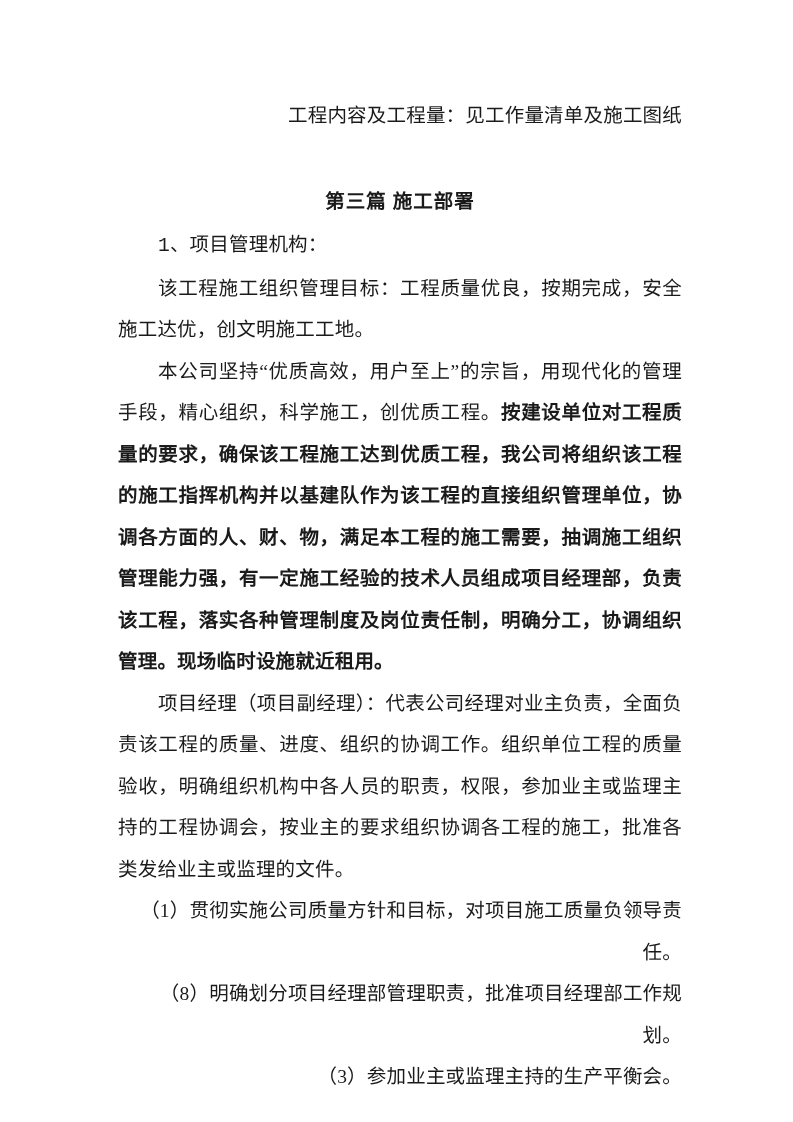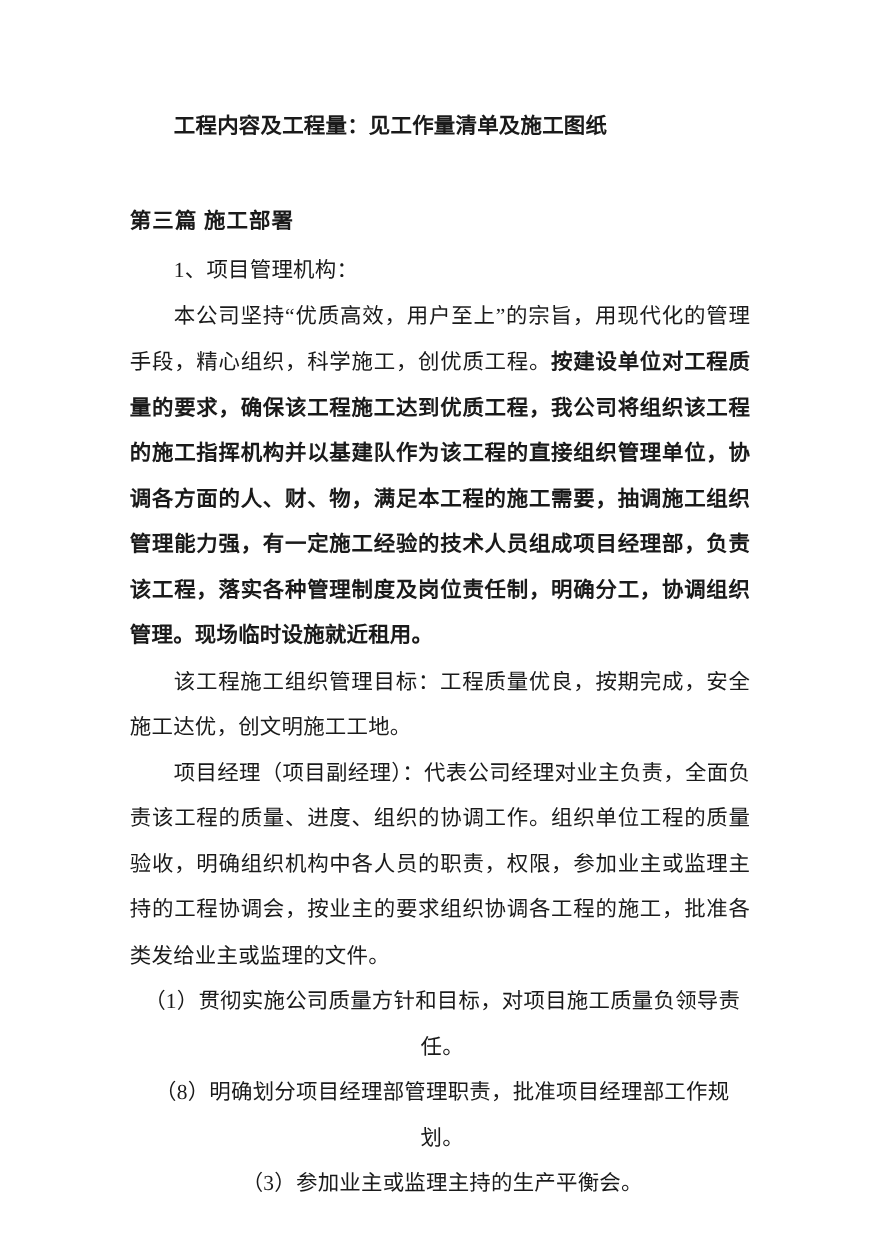--- a/index.html
+++ b/index.html
@@ -41,76 +41,76 @@
     text-align: justify;
     text-justify: inter-ideograph;
     margin: 0;
     color: #1a1a1a;
     -webkit-font-smoothing: antialiased;
   }
 
   
   .lead-line {
     text-indent: 40px;
-    text-align: left;
-    font-weight: bold;
+    text-align: right;
   }
 
   
   .heading {
-    text-align: left;
+    text-align: center;
     font-weight: bold;
     letter-spacing: 1px;
   }
 
   .spacer-lg { height: 44px; }
   .spacer-sm { height: 4px; }
 
   
   .subhead {
     text-indent: 40px;
     text-align: left;
+    font-family: Liberation Mono, monospace;
   }
 
   
   .para {
     text-indent: 40px;
   }
 
   
   .em-run {
     font-weight: 600;
   }
 
   
   .listitem {
     text-indent: 0;
-    text-align: center;
+    text-align: right;
     margin-left: 4px;
   }
 </style>
 </head>
 <body>
 
 <div class="page">
   <div class="doc-body">
 
     <p class="line lead-line">工程内容及工程量：见工作量清单及施工图纸</p>
 
     <div class="spacer-lg"></div>
 
     <h1 class="heading">第三篇  施工部署</h1>
 
     <div class="spacer-sm"></div>
 
     <p class="subhead">1、项目管理机构：</p>
 
+    <p class="para">该工程施工组织管理目标：工程质量优良，按期完成，安全施工达优，创文明施工工地。</p>
+
     <p class="para"><span>本公司坚持“优质高效，用户至上”的宗旨，用现代化的管理手段，精心组织，科学施工，创优质工程。</span><span class="em-run">按建设单位对工程质量的要求，确保该工程施工达到优质工程，我公司将组织该工程的施工指挥机构并以基建队作为该工程的直接组织管理单位，协调各方面的人、财、物，满足本工程的施工需要，抽调施工组织管理能力强，有一定施工经验的技术人员组成项目经理部，负责该工程，落实各种管理制度及岗位责任制，明确分工，协调组织管理。现场临时设施就近租用。</span></p>
-
-    <p class="para">该工程施工组织管理目标：工程质量优良，按期完成，安全施工达优，创文明施工工地。</p>
 
 
     <p class="para">项目经理（项目副经理）：代表公司经理对业主负责，全面负责该工程的质量、进度、组织的协调工作。组织单位工程的质量验收，明确组织机构中各人员的职责，权限，参加业主或监理主持的工程协调会，按业主的要求组织协调各工程的施工，批准各类发给业主或监理的文件。</p>
 
     <p class="listitem">（1）贯彻实施公司质量方针和目标，对项目施工质量负领导责任。</p>
 
     <p class="listitem">（8）明确划分项目经理部管理职责，批准项目经理部工作规划。</p>
 
     <p class="listitem">（3）参加业主或监理主持的生产平衡会。</p>
 

